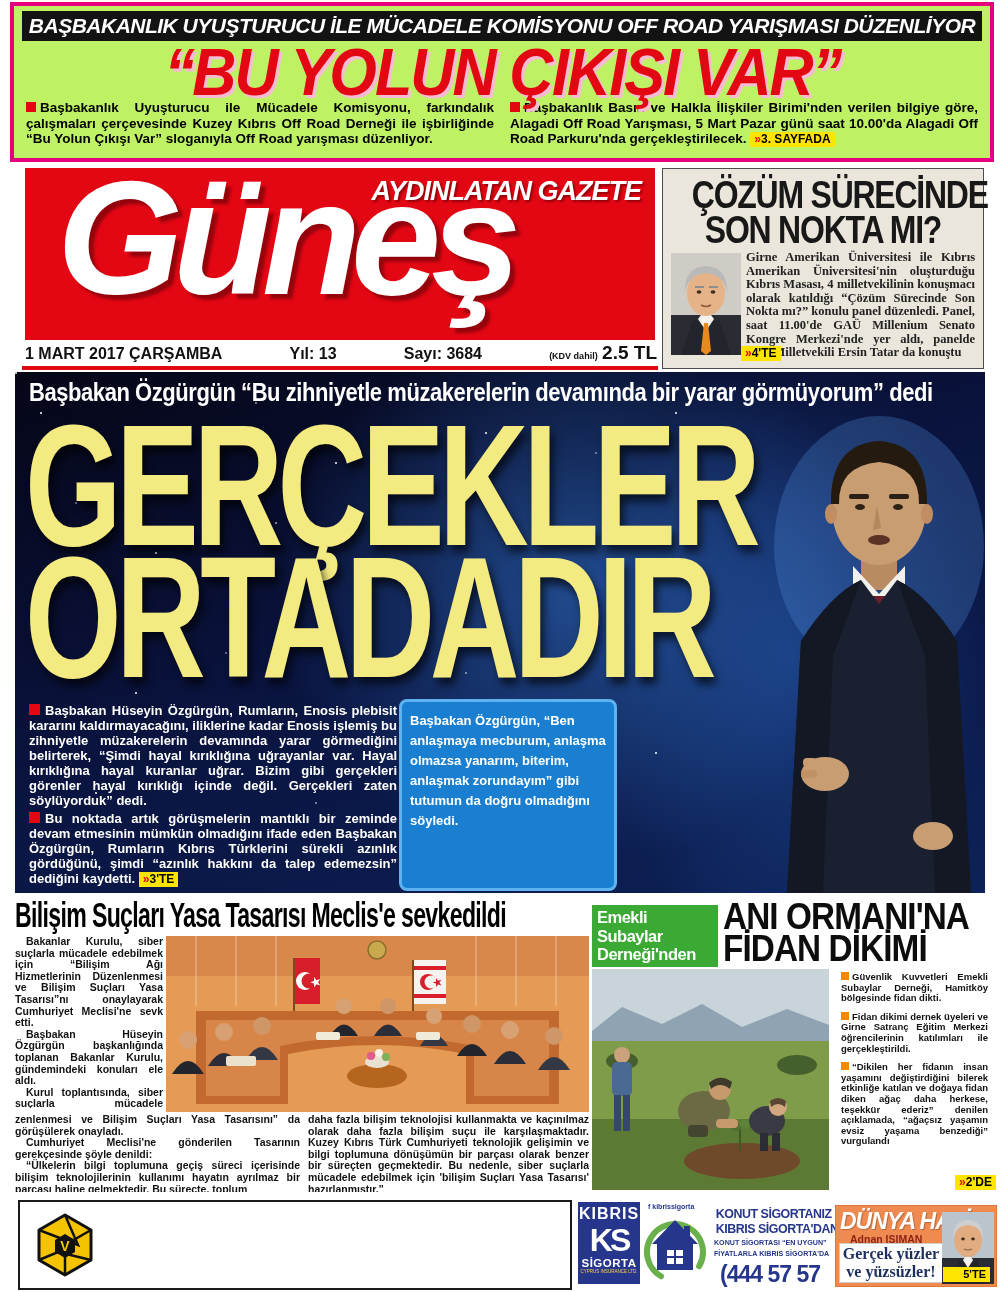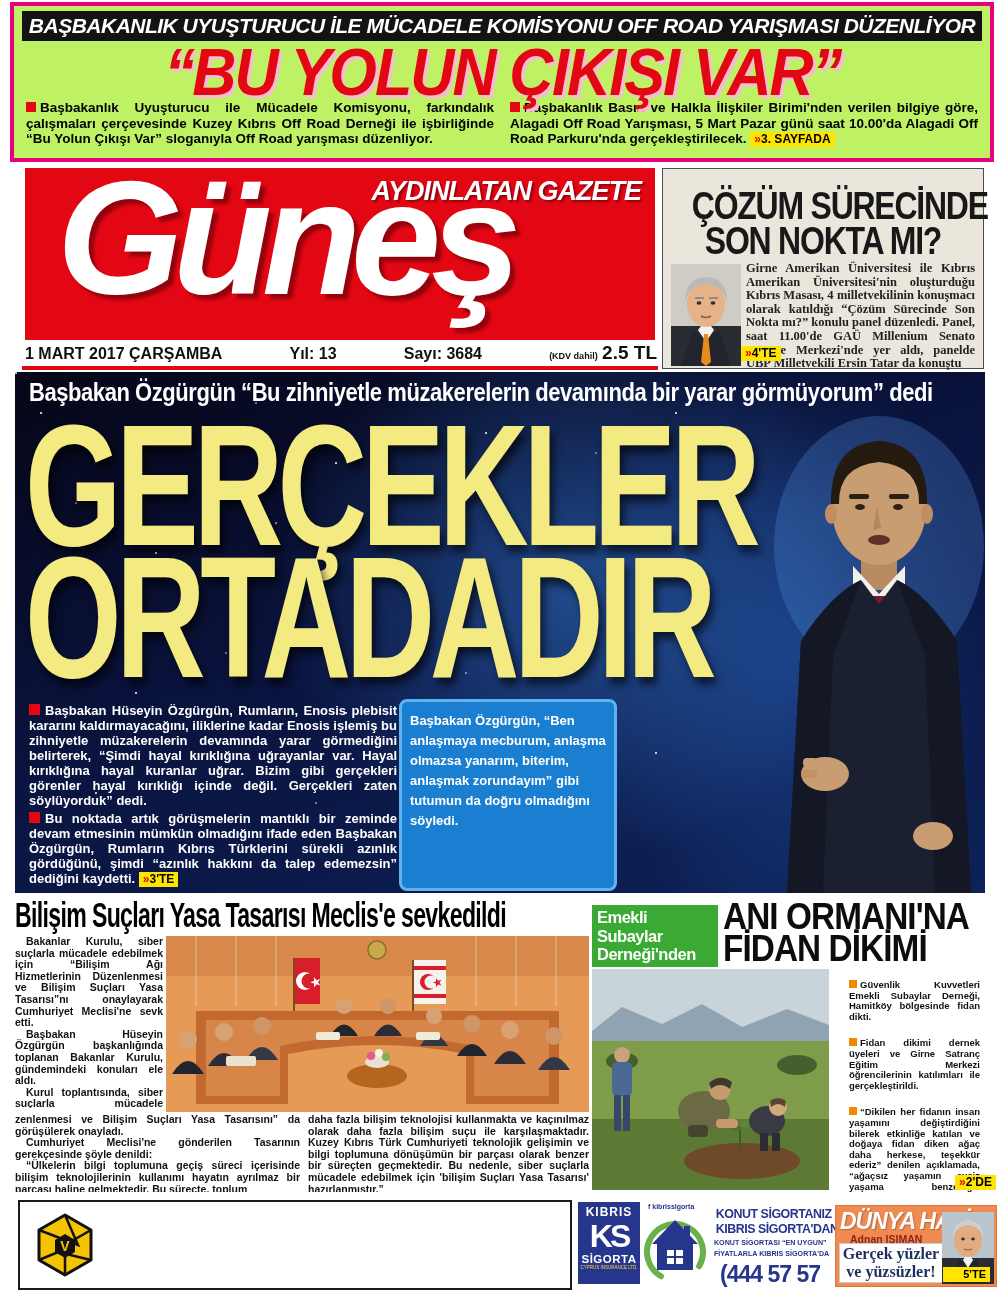--- a/index.html
+++ b/index.html
@@ -33,21 +33,21 @@
   .mh-info{left:25px;top:342px;width:632px;height:24px;display:flex;align-items:baseline;
            justify-content:space-between;font-weight:bold;font-size:16px;color:#111;}
   .mh-kdv{font-size:9px;font-weight:bold;}
   .mh-price{font-size:19px;}
   .mh-rule{left:22px;top:366px;width:636px;height:4px;background:#e30613;}
 
   
   .sol-box{left:662px;top:168px;width:320px;height:199px;background:#ebe6dc;border:1px solid #4c4c4c;}
   .sol-h{font-weight:bold;font-size:39px;line-height:35px;color:#181818;text-align:center;
          letter-spacing:-1.5px;transform:scaleX(0.82);transform-origin:center top;white-space:nowrap;}
-  .sol-hwrap{padding-top:19px;}
+  .sol-hwrap{padding-top:8px;}
   .sol-body{padding:4px 8px 0 8px;font-family:"Liberation Serif", serif;font-weight:bold;
             font-size:12.5px;line-height:13.6px;text-align:justify;color:#222;}
   .sol-photo{float:left;width:70px;height:102px;margin:2px 5px 0 0;}
   .sol-badge{position:absolute;left:78px;bottom:7px;}
 
   
   .main-story{left:15px;top:372px;width:970px;height:521px;
      background:
        radial-gradient(ellipse 420px 380px at 58% 42%, rgba(52,120,205,.55), rgba(10,25,70,0) 72%),
        radial-gradient(ellipse 260px 420px at 80% 55%, rgba(40,100,190,.45), rgba(10,25,70,0) 75%),
@@ -92,36 +92,36 @@
   
   .fid-label{left:592px;top:905px;width:126px;height:62px;background:#3aaa35;color:#fff;
              font-weight:bold;font-size:16.5px;line-height:18.5px;padding:3px 5px;box-sizing:border-box;
              letter-spacing:-0.5px;}
   .fid-headline{left:723px;top:901px;width:274px;color:#0d0d0d;font-weight:bold;font-size:37px;
                 line-height:32px;letter-spacing:-1px;white-space:nowrap;
                 transform:scaleX(0.9);transform-origin:left top;}
   .fid-photo{left:592px;top:969px;width:237px;height:221px;}
   .fid-col{left:833px;top:964px;width:163px;height:228px;font-size:9.5px;font-weight:bold;
            line-height:10.6px;color:#111;overflow:hidden;text-align:justify;}
-  .fid-col p{margin:16px;}
+  .fid-col p{margin:8px;}
   .osq{display:inline-block;width:8px;height:8px;background:#f18a00;margin-right:3px;}
   .fid-badge{position:absolute;right:0;bottom:2px;}
 
   
   .ad-vakif{left:18px;top:1200px;width:550px;height:86px;border:2px solid #1a1a1a;background:#fff;
             display:flex;align-items:center;}
   .vk-logo{margin-left:12px;}
   .vk-text{margin-left:22px;color:#3e3e3d;font-style:italic;line-height:1;}
   .vk-l1{font-size:25px;font-weight:bold;letter-spacing:0;}
   .vk-l2{font-size:45px;font-weight:bold;letter-spacing:-2px;margin-top:2px;}
 
   .ad-sigorta{left:578px;top:1200px;width:252px;height:86px;background:#fff;}
   .ks-block{position:absolute;left:0;top:2px;width:62px;height:82px;background:#26368c;color:#fff;
             text-align:center;}
-  .ks-top{font-size:12px;font-weight:bold;letter-spacing:1px;margin-top:3px;}
+  .ks-top{font-size:16px;font-weight:bold;letter-spacing:1px;margin-top:3px;}
   .ks-mid{font-size:32px;font-weight:bold;letter-spacing:-3px;line-height:34px;}
   .ks-bot{font-size:11.5px;font-weight:bold;letter-spacing:0.5px;}
   .ks-sub{font-size:4.5px;color:#ffd34d;}
   .sg-social{position:absolute;left:70px;top:3px;font-size:7px;color:#26368c;font-weight:bold;}
   .sg-house{position:absolute;left:62px;top:12px;}
   .sg-text{position:absolute;left:133px;top:6px;width:118px;text-align:center;color:#26368c;}
   .sg-t1{font-size:13.5px;font-weight:bold;letter-spacing:-0.5px;white-space:nowrap;
          transform:scaleX(0.92);transform-origin:center;}
   .sg-s1{font-size:7.5px;font-weight:bold;margin-top:2px;white-space:nowrap;
          transform:scaleX(0.95);transform-origin:center;}

